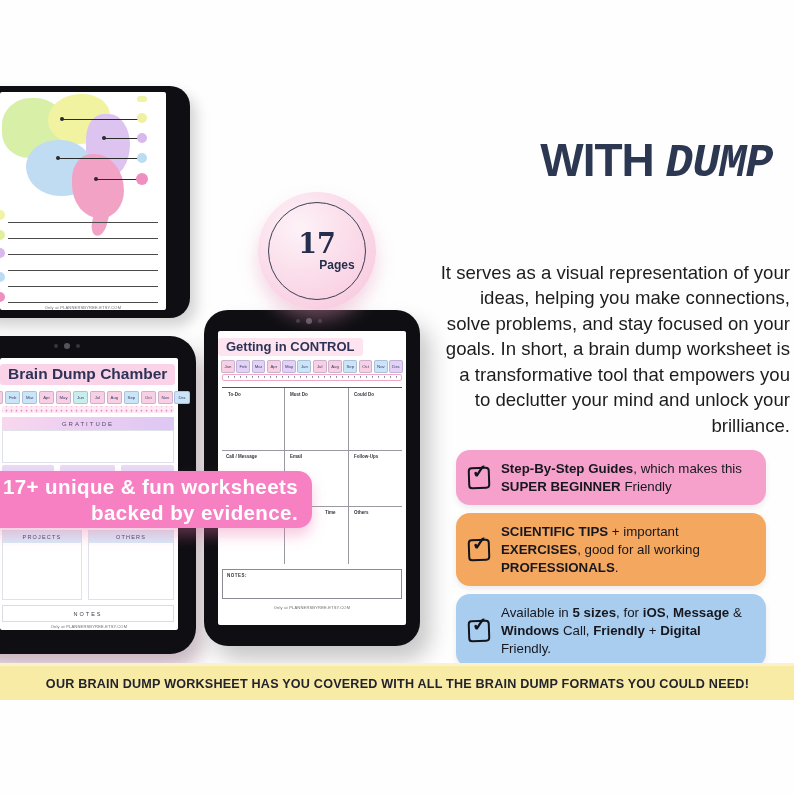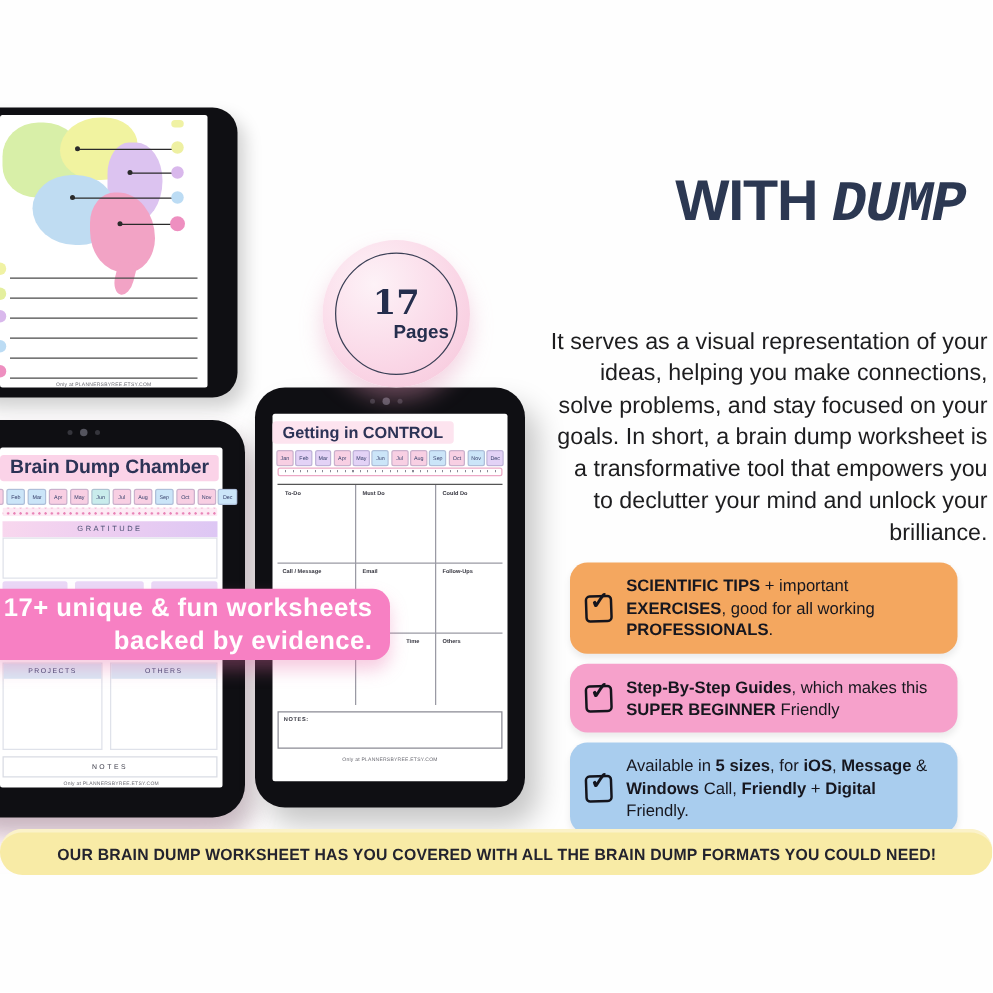--- a/index.html
+++ b/index.html
@@ -65,21 +65,21 @@
   .notesbox{position:absolute;border:.7px solid #8a8a94;box-sizing:border-box;}
   .notesbox b{position:absolute;left:4px;top:3px;font-size:4.5px;color:#33333d;letter-spacing:.5px;}
 
   
   .badge{position:absolute;left:258px;top:192px;width:118px;height:118px;border-radius:50%;
          background:radial-gradient(circle at 35% 30%,#fdf2f7 0%,#fad6e6 60%,#f6c6da 100%);
          box-shadow:0 10px 18px rgba(228,150,185,.4);z-index:20;}
   .badge-inner{position:absolute;inset:10px;border:1.2px solid #3a3f55;border-radius:50%;
                display:flex;flex-direction:column;align-items:center;justify-content:center;}
   .badge-num{font-family:"DejaVu Serif",serif;font-weight:700;font-size:27px;color:#252e4d;line-height:1;}
-  .badge-lbl{font-size:15px;font-weight:700;color:#252e4d;margin-top:1px;margin-left:40px;}
+  .badge-lbl{font-size:12px;font-weight:700;color:#252e4d;margin-top:1px;margin-left:40px;}
 
   
   .title-block{position:absolute;left:388px;top:137px;width:384px;text-align:right;z-index:5;}
   .t1{font-size:46px;font-weight:800;color:#2c3852;letter-spacing:-1px;line-height:1.04;}
   .t1 .it{font-style:italic;font-family:Liberation Mono, monospace;}
   .t2{font-size:39px;font-weight:400;color:#2a3340;letter-spacing:1px;line-height:1.1;margin-top:2px;}
   .desc{position:absolute;left:440px;top:260px;width:350px;text-align:right;
         font-size:18.6px;line-height:1.37;color:#1d1d1f;z-index:5;}
   .features{position:absolute;left:456px;top:450px;width:310px;display:flex;
             flex-direction:column;gap:8px;z-index:5;}
@@ -94,21 +94,21 @@
 
   
   .overlay-banner{position:absolute;left:-8px;top:471px;width:320px;height:57px;
                   border-radius:0 14px 14px 0;display:flex;flex-direction:column;
                   justify-content:center;text-align:right;padding-right:14px;
                   box-sizing:border-box;color:#fff;font-weight:800;font-size:20.5px;
                   line-height:1.26;letter-spacing:.4px;z-index:50;
                   box-shadow:0 8px 14px rgba(233,110,170,.35);}
   .bottom-banner{position:absolute;left:0;top:663px;width:794px;height:37px;
                  display:flex;align-items:center;justify-content:center;z-index:5;
-                 border-top:3px solid #fbf2c9;box-sizing:border-box;border-radius:18px;}
+                 border-top:3px solid #fbf2c9;box-sizing:border-box;}
   .bottom-banner span{font-size:13px;font-weight:800;color:#23232e;letter-spacing:.2px;
                       transform:scaleX(.97);white-space:nowrap;}
 </style>
 </head>
 <body>
 
 <div class="canvas">
 
   <div class="frame" id="tab1">
     <div class="screen" id="scr1">
@@ -245,28 +245,28 @@
     </div>
   </div>
 
   <div class="title-block">
     <div class="t1"><span>WITH </span><span class="it">DUMP</span></div>
   </div>
 
   <div class="desc">It serves as a visual representation of your ideas, helping you make connections, solve problems, and stay focused on your goals. In short, a brain dump worksheet is a transformative tool that empowers you to declutter your mind and unlock your brilliance.</div>
 
   <div class="features">
+    <div class="feature" style="background: rgb(246, 161, 203);">
+      <span class="chk"></span>
+      <span class="ftext"><span class="b">Step-By-Step Guides</span><span>, which makes this </span><span class="b">SUPER BEGINNER</span><span> Friendly</span></span>
+    </div>
     <div class="feature" style="background: rgb(244, 167, 95);">
       <span class="chk"></span>
       <span class="ftext"><span class="b">SCIENTIFIC TIPS</span><span> + important </span><span class="b">EXERCISES</span><span>, good for all working </span><span class="b">PROFESSIONALS</span><span>.</span></span>
     </div>
-    <div class="feature" style="background: rgb(246, 161, 203);">
-      <span class="chk"></span>
-      <span class="ftext"><span class="b">Step-By-Step Guides</span><span>, which makes this </span><span class="b">SUPER BEGINNER</span><span> Friendly</span></span>
-    </div>
     <div class="feature" style="background: rgb(169, 205, 238);">
       <span class="chk"></span>
       <span class="ftext"><span>Available in </span><span class="b">5 sizes</span><span>, for </span><span class="b">iOS</span><span>, </span><span class="b">Message</span><span> &amp; </span><span class="b">Windows</span><span> Call, </span><span class="b">Friendly</span><span> + </span><span class="b">Digital</span><span> Friendly.</span></span>
     </div>
   </div>
 
   <div class="overlay-banner" style="background: rgb(247, 128, 195);">
     <div>17+ unique &amp; fun worksheets</div>
     <div>backed by evidence.</div>
   </div>

